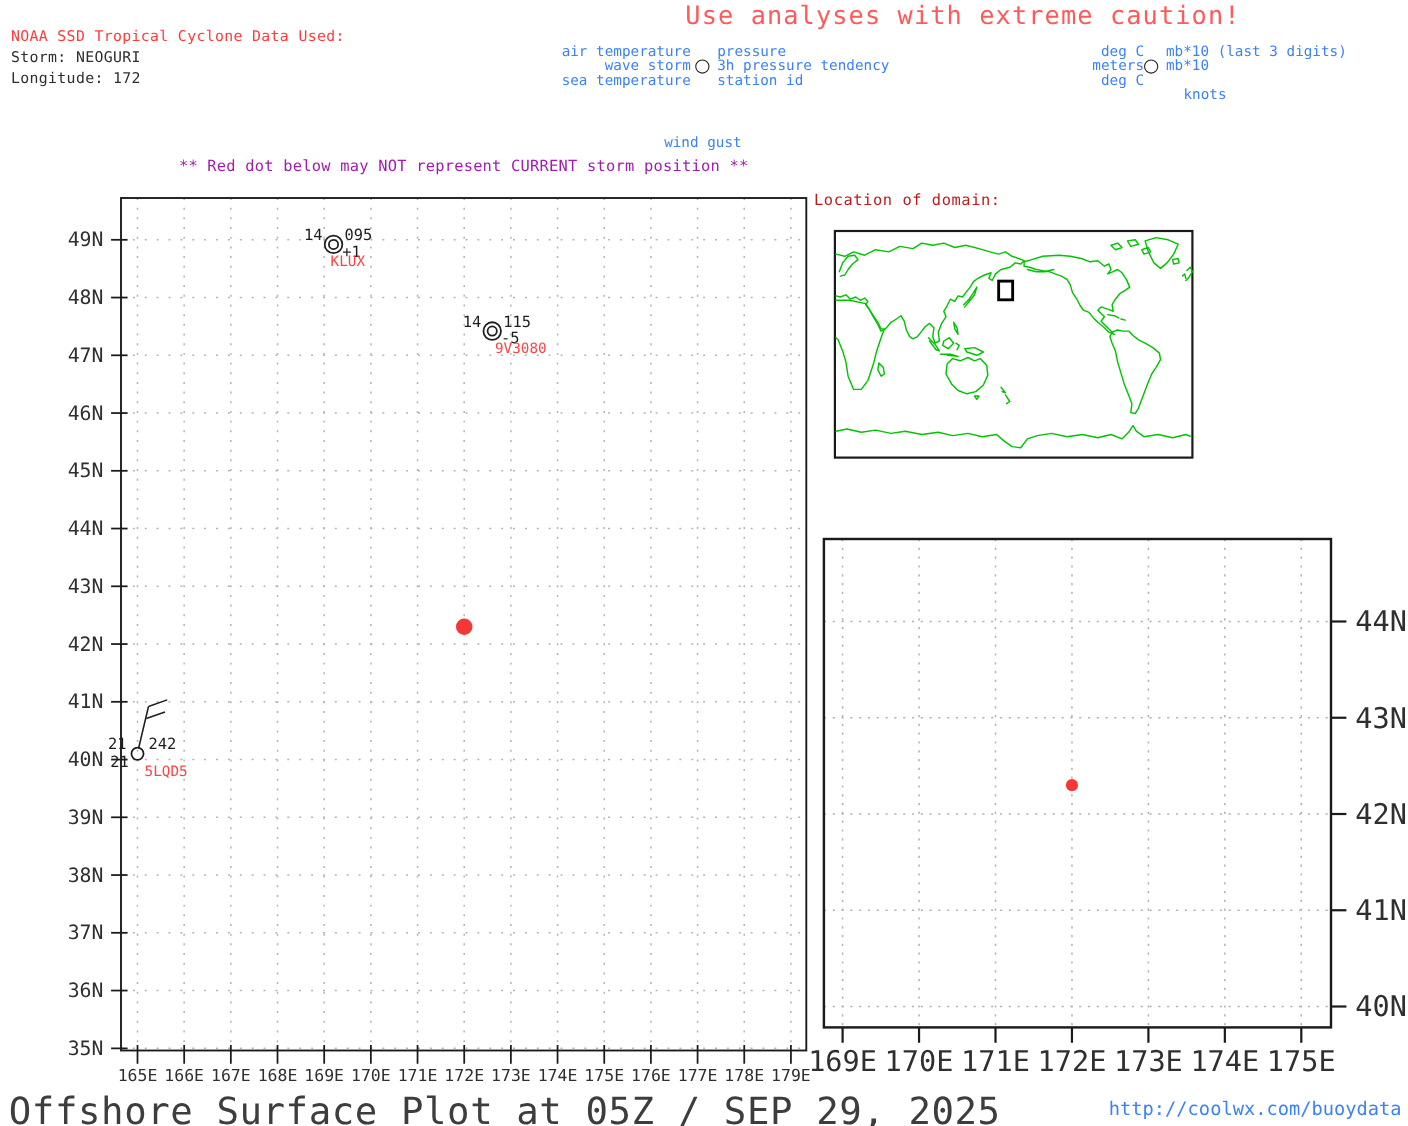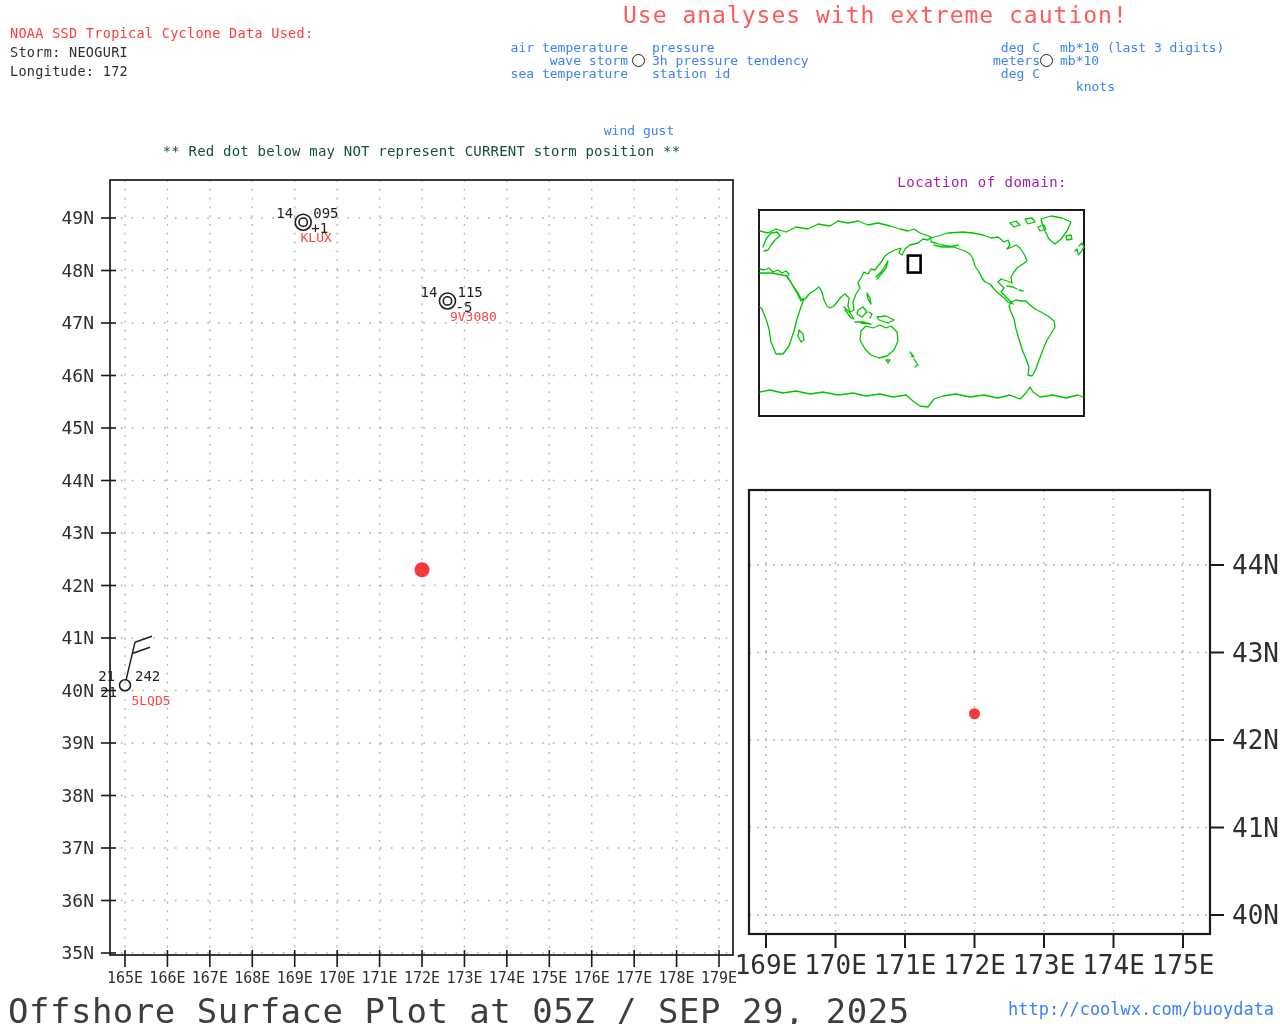--- a/index.html
+++ b/index.html
@@ -14,23 +14,23 @@
   .info-line{font-size:13.5px; line-height:19px; white-space:pre; letter-spacing:0.3px;}
   .red{color:#ff3b3b;}
   .red-bold{color:#ff2222; font-weight:bold;}
   
   .caution{font-size:23px; color:#ff5a5a; letter-spacing:1px; white-space:pre;}
   
   .lg{font-size:13px; line-height:13px; white-space:pre; color:#3b82f6;}
   .lg-right{text-align:right;}
   .lg-circle{width:13px; height:13px; border:1.6px solid #222; border-radius:50%; background:#fff; box-sizing:border-box;}
   
-  .warning{font-size:14px; color:#14532d; text-align:center; white-space:pre; letter-spacing:0.2px;}
-  
-  .map-title{font-size:14px; text-align:right; color:#a21caf; letter-spacing:0.5px;}
+  .warning{font-size:14px; color:#a21caf; text-align:center; white-space:pre; letter-spacing:0.2px;}
+  
+  .map-title{font-size:14px; text-align:left; color:#b91c1c; letter-spacing:0.5px;}
   
   .footer-title{font-size:34px; color:#3d3d3d; white-space:pre; letter-spacing:0.5px;}
   .footer-url{font-size:17px; color:#3b82f6; white-space:pre; text-decoration:none;}
   
   svg{display:block; overflow:visible;}
   svg text{font-family:"DejaVu Sans Mono", monospace; fill:#2f2f2f;}
   .ax-main-y{font-size:18px;}
   .ax-main-x{font-size:15px;}
   .ax-inset{font-size:26px;}
   .stn-num{font-size:14px; fill:#1e1e1e;}

